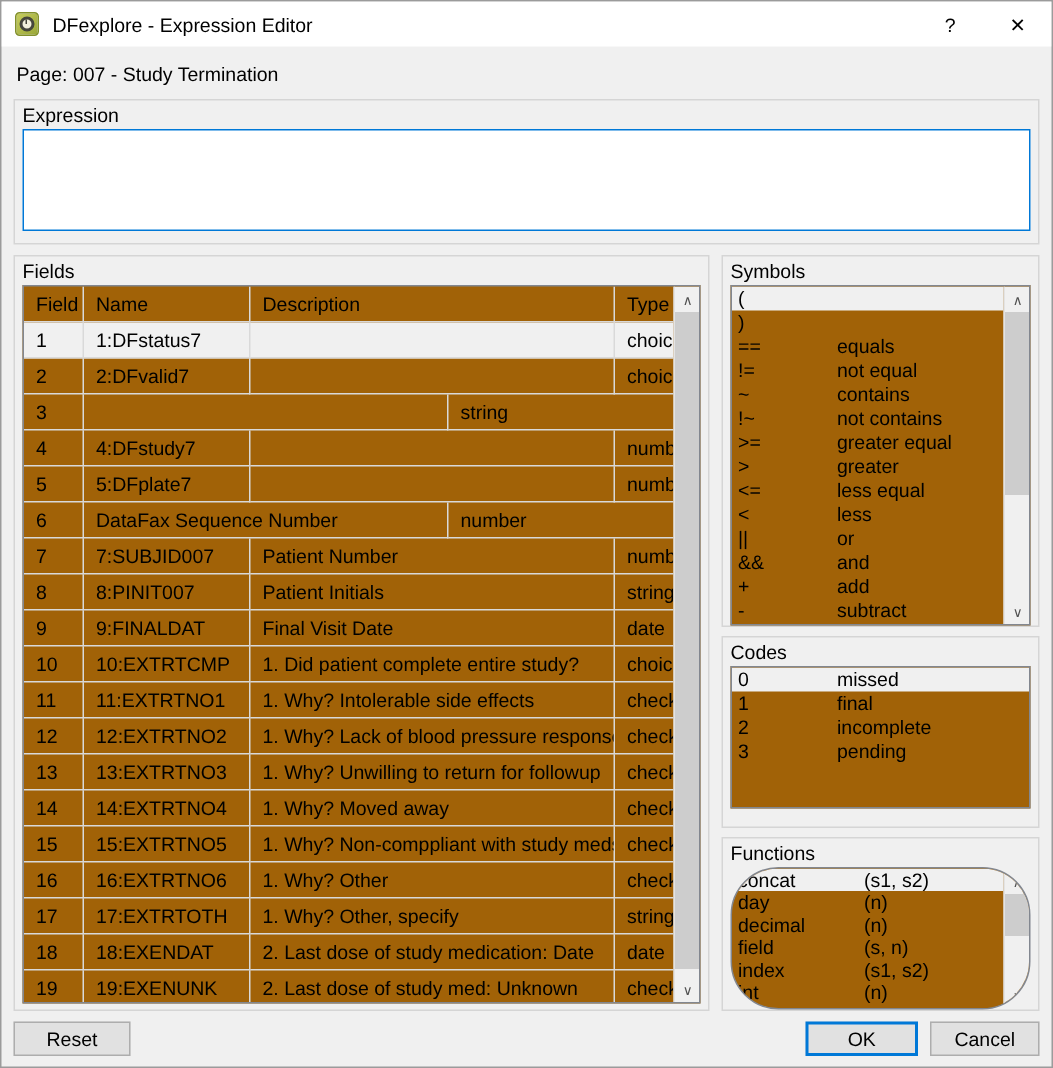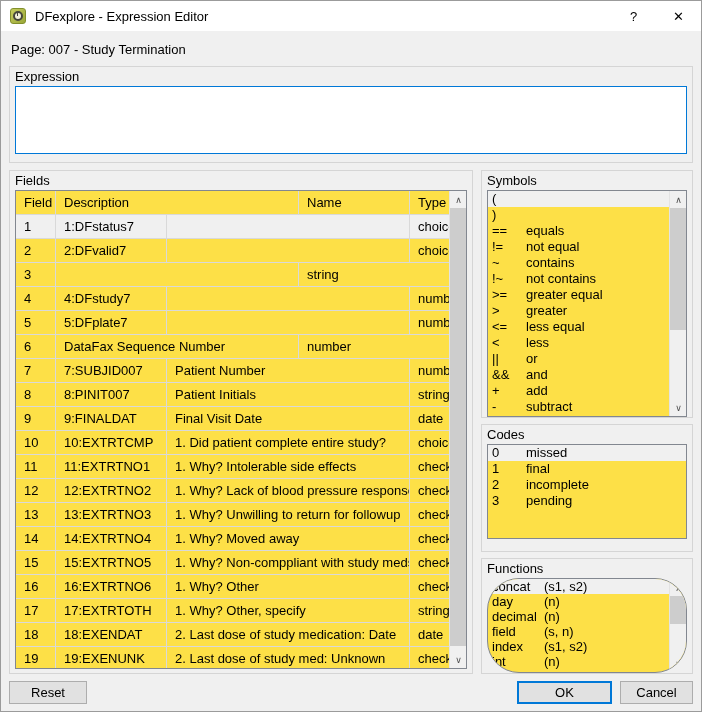--- a/index.html
+++ b/index.html
@@ -35,60 +35,60 @@
     border:1px solid #0078d7; background:#fff; resize:none; outline:none;
     font-family:"Liberation Sans", sans-serif; font-size:13px; }
   
   .main-row { display:flex; height:504px; }
   .gb-fields { width:464px; }
   .right-col { width:214px; margin-left:8px; display:flex; flex-direction:column; }
   .gb-symbols { height:252px; margin-bottom:6px; }
   .gb-codes { height:136px; margin-bottom:6px; }
   .gb-functions { height:120px; }
   
-  .frame { margin:0 5px; background:#fde047; border:1px solid #828790;
+  .frame { margin:0 5px; background:#a16207; border:1px solid #828790;
     display:flex; overflow:hidden; }
   .frame-inner { flex:1; overflow:hidden; }
   
   .tbl { height:479px; }
   .trow, .thead { display:flex; height:24px; line-height:23px; }
   .thead .cell { border-bottom:1px solid #d9d9d9; }
   .cell { padding-left:8px; border-right:1px solid #d9d9d9; overflow:hidden;
     white-space:nowrap; }
   .trow .cell { border-bottom:1px solid #d9d9d9; }
   .c-field { width:40px; }
   .c-name  { width:111px; }
   .c-desc  { width:243px; }
   .c-type  { flex:1; border-right:none; }
   .sel { background:#f0f0f0; }
   
   .lst-symbols { height:227px; }
   .lst-codes   { height:95px; }
   .lst-functions { height:95px;border-radius:32px; }
   .litem { display:flex; height:16px; line-height:16px; }
   .litem .k { width:38px; padding-left:4px; white-space:nowrap; }
-  .litem .v { flex:1; white-space:nowrap; }
+  .litem .v { flex:1; white-space:nowrap;margin-left:32px; }
   .lst-functions .litem { height:15px; line-height:15px; }
   .lst-functions .litem .k { width:56px; }
   
   .vscroll { width:17px; background:#f0f0f0; border-left:1px solid #e3e3e3;
     position:relative; flex:none; }
   .sb-arrow { position:absolute; left:0; width:17px; height:17px; display:flex;
     align-items:center; justify-content:center; font-size:9px; color:#505050; }
   .sb-up { top:0; } .sb-down { bottom:0; }
   .sb-thumb { position:absolute; left:0; width:17px; background:#cdcdcd; }
   .th-fields    { top:17px;  height:438px; }
   .th-symbols   { top:17px;  height:122px; }
   .th-functions { top:17px;  height:28px; }
   
   .button-bar { display:flex; align-items:center; margin-top:7px; }
   .btn { height:23px; background:#e1e1e1; border:1px solid #adadad;
     display:flex; align-items:center; justify-content:center; cursor:default; }
   .btn-reset { width:78px; }
-  .btn-ok { width:95px; border:2px solid #0078d7; }
+  .btn-ok { width:75px; border:2px solid #0078d7; }
   .btn-cancel { width:73px; margin-left:8px; }
 </style>
 </head>
 <body>
 
 <div class="titlebar">
   <div class="app-icon">
       <div class="face"></div>
     </div>
   <div class="win-title">DFexplore - Expression Editor</div>
@@ -105,22 +105,22 @@
     <textarea class="exp-input" spellcheck="false" style=""></textarea>
   </div>
 
   <div class="main-row">
     <div class="groupbox gb-fields">
       <div class="gb-label">Fields</div>
       <div class="frame tbl">
         <div class="frame-inner">
           <div class="thead">
             <div class="cell c-field">Field</div>
+            <div class="cell c-name">Name</div>
             <div class="cell c-desc">Description</div>
-            <div class="cell c-name">Name</div>
             <div class="cell c-type">Type</div>
           </div>
           <div id="fields-rows">
               <div class="trow sel">
                 <div class="cell c-field">1</div>
                 <div class="cell c-name">1:DFstatus7</div>
                 <div class="cell c-desc"></div>
                 <div class="cell c-type">choice...</div>
               </div>
               <div class="trow">

